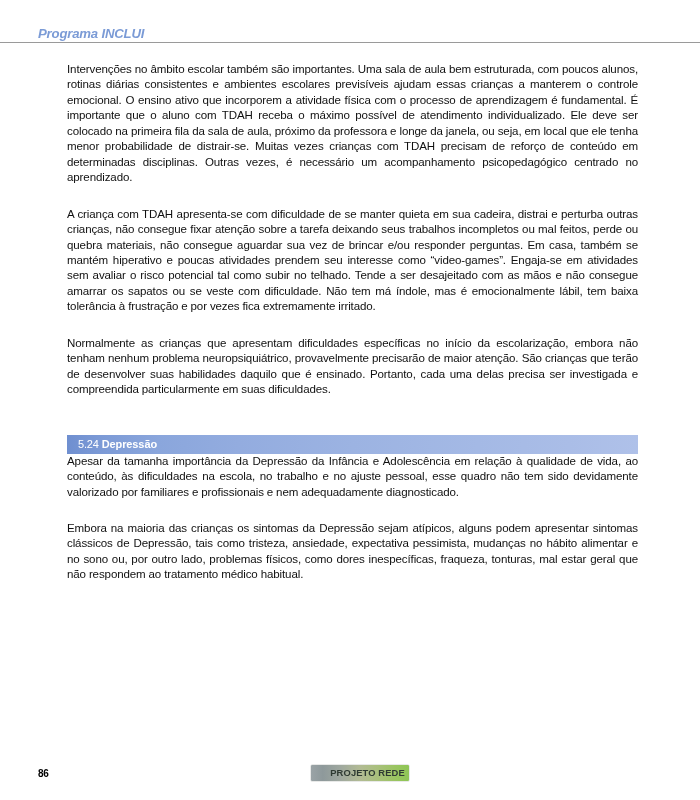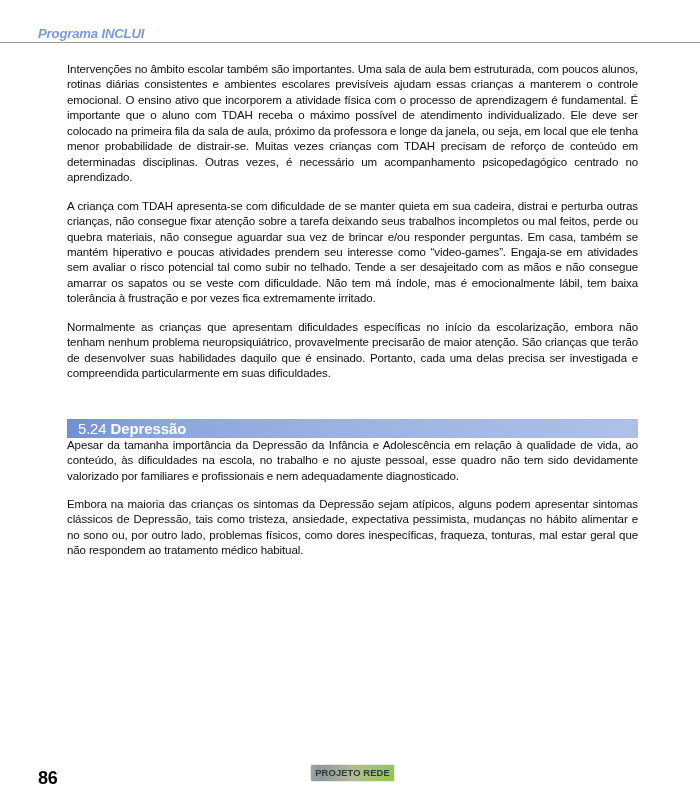--- a/index.html
+++ b/index.html
@@ -64,21 +64,21 @@
     font-size: 11.55px;
     line-height: 15.45px;
     text-align: justify;
     text-justify: inter-word;
     letter-spacing: -0.12px;
     word-spacing: -0.1px;
     color: #101010;
     hyphens: manual;
   }
   p.para + p.para {
-    margin-top: 13px;
+    margin-top: 21px;
   }
   p.para.tight {
     margin-top: 0;
   }
 
   
   .section-band {
     position: relative;
     margin-top: 37px;
     margin-bottom: 0;
@@ -91,21 +91,21 @@
         #93acdf 30%,
         #9cb3e2 50%,
         #a4b9e5 72%,
         #aabde7 88%,
         #afc1e9 100%);
     display: flex;
     align-items: center;
   }
   .section-band-inner {
     padding-left: 11px;
-    font-size: 15px;
+    font-size: 11px;
     color: #ffffff;
     white-space: nowrap;
     line-height: 1;
   }
   .section-num {
     font-weight: normal;
     letter-spacing: -0.2px;
   }
   .section-title {
     font-weight: bold;
@@ -122,21 +122,21 @@
     left: 0;
     top: 762px;
     width: 700px;
     height: 38px;
   }
   .page-number {
     position: absolute;
     left: 38px;
     top: 6px;
     font-family: "Liberation Sans", sans-serif;
-    font-size: 18px;
+    font-size: 10px;
     font-weight: bold;
     color: #000000;
     letter-spacing: -0.2px;
   }
   .footer-logo {
     position: absolute;
     left: 311px;
     top: 3px;
     width: 83px;
     height: 16px;
@@ -147,20 +147,21 @@
         #b2bb94 50%,
         #a9c07c 68%,
         #9cc464 84%,
         #93c659 94%,
         #8fc557 100%);
     border-radius: 1px;
     display: flex;
     align-items: center;
     justify-content: center;
     box-shadow: 0 0 0 0.5px rgba(120,130,120,0.35);
+    padding-left: 15px;
   }
   .footer-logo-text {
     font-family: "Liberation Sans", sans-serif;
     font-size: 9.2px;
     font-weight: bold;
     letter-spacing: 0.1px;
     color: #2f3b33;
     white-space: nowrap;
     transform: scaleX(1.02);
   }

